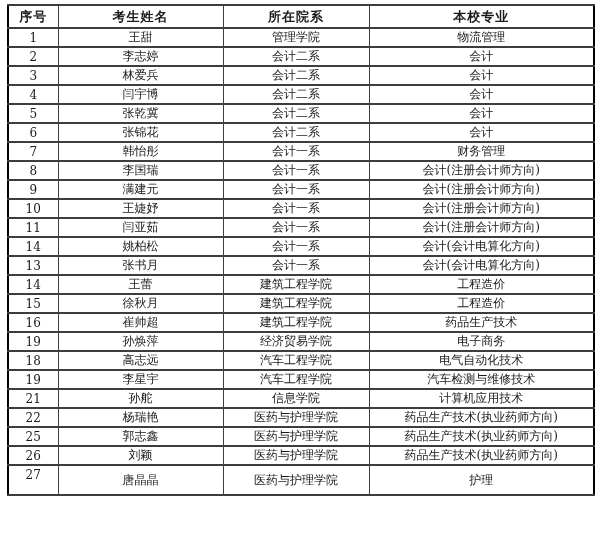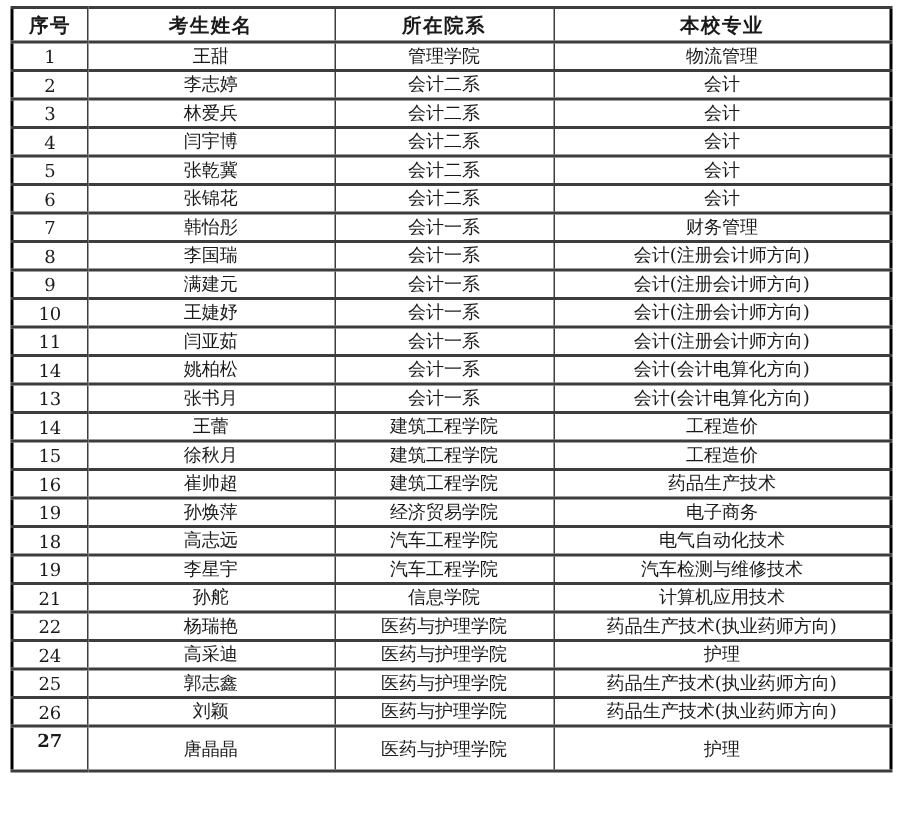--- a/index.html
+++ b/index.html
@@ -53,21 +53,20 @@
     height: 16px;
     font-size: 12px;
     font-weight: normal;
   }
   table.roster tr.tall td {
     height: 26px;
   }
   table.roster tr.tall td:first-child {
     vertical-align: top;
     padding-top: 2px;
-    font-weight: bold;
   }
 </style>
 </head>
 <body>
 
 <div class="table-wrap">
   <table class="roster">
     <colgroup>
       <col class="c-index">
       <col class="c-name">
@@ -203,26 +202,20 @@
           <td>信息学院</td>
           <td>计算机应用技术</td>
         </tr>
         <tr>
           <td>22</td>
           <td>杨瑞艳</td>
           <td>医药与护理学院</td>
           <td>药品生产技术(执业药师方向)</td>
         </tr>
         <tr>
-          <td>24</td>
-          <td>高采迪</td>
-          <td>医药与护理学院</td>
-          <td>护理</td>
-        </tr>
-        <tr>
           <td>25</td>
           <td>郭志鑫</td>
           <td>医药与护理学院</td>
           <td>药品生产技术(执业药师方向)</td>
         </tr>
         <tr>
           <td>26</td>
           <td>刘颖</td>
           <td>医药与护理学院</td>
           <td>药品生产技术(执业药师方向)</td>

